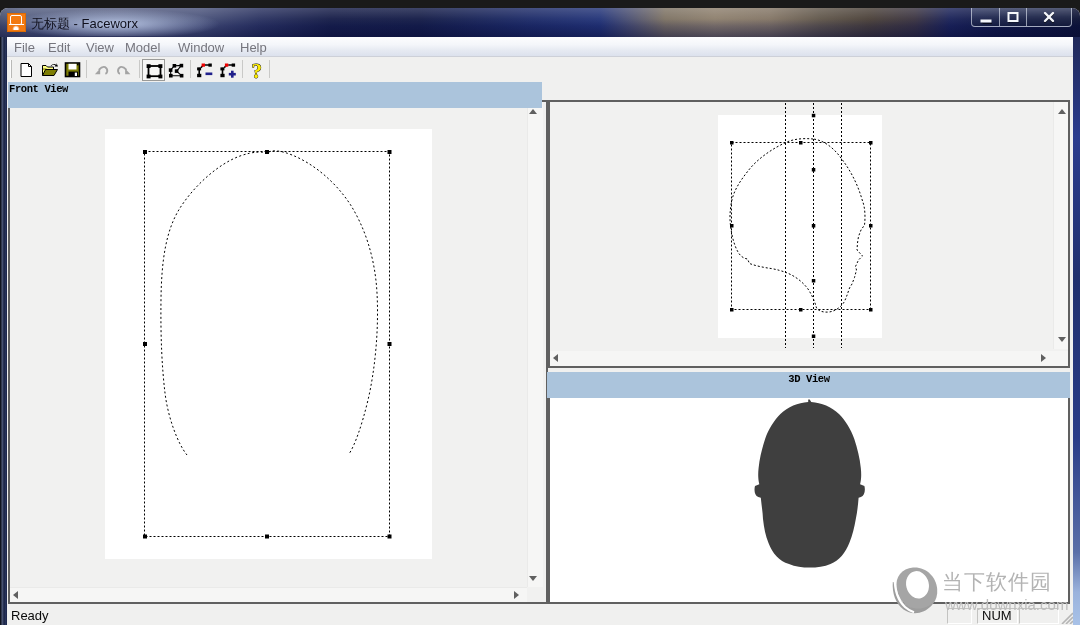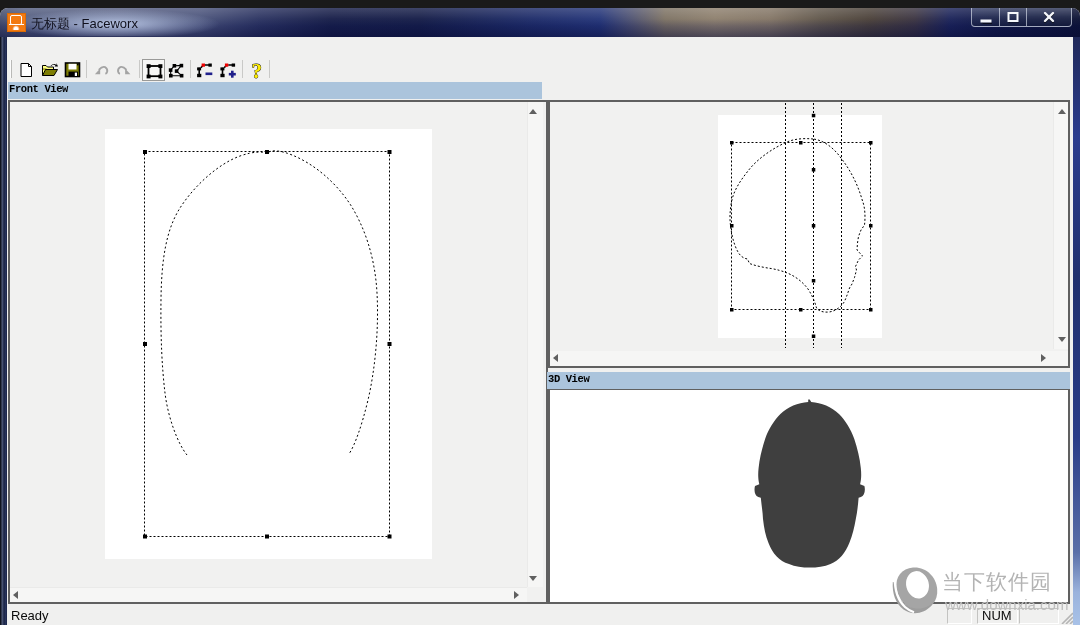--- a/index.html
+++ b/index.html
@@ -48,21 +48,21 @@
 #menubar { position:absolute; left:7px; top:29px; width:1066px; height:20px;
   background:linear-gradient(180deg,#fdfdfe 0%,#f4f6fa 40%,#e6eaf2 70%,#dce1ed 100%);
   border-bottom:1px solid #cdd0d8; font-size:13px; color:#75757d; z-index:2;}
 #menubar span { position:absolute; top:3px; }
 #toolbar { position:absolute; left:7px; top:50px; width:1066px; height:24px; background:#f0f0ef; }
 .tsep { position:absolute; width:1px; height:18px; background:#c9c9c7; top:2px;}
 #tgrip { position:absolute; left:3px; top:2px; width:2px; height:18px; border-left:1px solid #fbfbfb; border-right:1px solid #b9b9b7; }
 .ticon { position:absolute; top:0px; }
 #pressedbtn { position:absolute; left:135px; top:1px; width:23px; height:22px; background:#f7f7f6; border:1px solid #9a9a98;}
 
-.cap { position:absolute; height:17px; background:#abc4dc; color:#000;
+.cap { position:absolute; height:26px; background:#abc4dc; color:#000;
   font-family:"Liberation Mono", monospace; font-size:10.5px; font-weight:bold;
   line-height:15px; padding-left:1px; white-space:pre; z-index:2; letter-spacing:-0.4px;}
 .panebox { position:absolute; border:2px solid #606060; background:#f1f1f0; }
 .sbv { position:absolute; background:#f6f6f5; border-left:1px solid #eaeae9;}
 .sbh { position:absolute; background:#f6f6f5; border-top:1px solid #eaeae9;}
 .arr { position:absolute; width:0; height:0; }
 .canvas { position:absolute; background:#fff; }
 
 #statusbar { position:absolute; left:7px; top:598px; width:888px; height:19px;
   background:#f0f0ef; font-size:13px; color:#0a0a0a; }
@@ -90,20 +90,28 @@
       </div>
     <div class="cbtn cls">
         <svg class="glyph" width="12" height="11" viewBox="0 0 12 11" style="filter:drop-shadow(0 1px 0.5px rgba(0,0,0,.6));">
           <g stroke="#f4f6fa" stroke-width="2.4" stroke-linecap="round">
             <line x1="2" y1="1.5" x2="10" y2="9.5"></line>
             <line x1="10" y1="1.5" x2="2" y2="9.5"></line>
           </g>
         </svg>
       </div>
   </div>
+  <div id="menubar">
+    <span style="left:7px">File</span>
+    <span style="left:41px">Edit</span>
+    <span style="left:79px">View</span>
+    <span style="left:118px">Model</span>
+    <span style="left:171px">Window</span>
+    <span style="left:233px">Help</span>
+  </div>
   <div id="toolbar">
     <div id="tgrip"></div>
     <div id="pressedbtn"></div>
     <svg class="ticon" style="left:0;top:0;" width="280" height="24" viewBox="0 0 280 24">
 
       <path d="M14 5.5 L21.5 5.5 L24.5 8.5 L24.5 18.5 L14 18.5 Z" fill="#fff" stroke="#000" stroke-width="1"></path>
       <path d="M21.5 5.5 L21.5 8.5 L24.5 8.5" fill="none" stroke="#000" stroke-width="1"></path>
 
       <path d="M35.5 17.5 L35.5 7.5 L39 7.5 L40.5 9 L46.5 9 L46.5 11" fill="#ffff80" stroke="#000" stroke-width="1"></path>
       <path d="M35.5 11 L39.5 11 L39 12 L46 12" fill="#ffff00" stroke="#000" stroke-width="0.6"></path>
@@ -214,21 +222,21 @@
       </g>
     </g>
   </svg>
   <div class="sbv" style="left:1053px; top:94px; width:15px; height:247px;"></div>
   <div class="arr" style="left:1058px; top:101px; border-left:4.5px solid transparent; border-right:4.5px solid transparent; border-bottom:5px solid #606060;"></div>
   <div class="arr" style="left:1058px; top:329px; border-left:4.5px solid transparent; border-right:4.5px solid transparent; border-top:5px solid #606060;"></div>
   <div class="sbh" style="left:550px; top:343px; width:518px; height:15px; border-top:none;"></div>
   <div class="arr" style="left:553px; top:346px; border-top:4.5px solid transparent; border-bottom:4.5px solid transparent; border-right:5px solid #606060;"></div>
   <div class="arr" style="left:1041px; top:346px; border-top:4.5px solid transparent; border-bottom:4.5px solid transparent; border-left:5px solid #606060;"></div>
 
-  <div class="cap" style="left:547px; top:364px; width:523px;">3D View</div>
+  <div class="cap" style="left:547px; top:364px; width:523px;text-align:center;">3D View</div>
   <div class="panebox" style="left:548px; top:380px; width:522px; height:216px; background:#fff;"></div>
   <svg style="position:absolute; left:550px; top:382px;" width="518" height="212" viewBox="0 0 518 212">
     <g transform="translate(-550,-382)">
       <path d="M809.7 391.5 L 811.2 394 C 821.5 394.8 831.5 398.8 839 406 C 845.5 412.5 850.8 421 854.3 431 C 857.3 440 859.8 450 860.8 460 C 861.5 466 861.3 472 860.1 476.2 L 864.4 478 C 865.6 482.5 864.4 487.5 860.9 489 L 858.6 489.8 C 858 497 857.3 504 855.8 511 C 854.3 519.5 852.5 527.5 849.5 534.5 C 845.5 545 839 552.5 830.5 556 C 824.5 558.6 817 559.6 809.7 559.6 C 802.4 559.6 795 558.6 789 556 C 779 553 772.5 545.5 768.5 535 C 765.5 528 764 520 763 511 C 762.7 504 761.5 497 760.8 489.8 L 758.3 489 C 754.8 487.5 753.8 482.5 755 478 L 759.3 476.2 C 758.1 472 757.9 466 758.6 460 C 759.6 450 762.1 440 765.1 431 C 768.6 421 773.9 412.5 780.4 406 C 787.9 398.8 797.9 394.8 808.2 394 L 808.2 391.5 Z" fill="#3f3f3f"></path>
     </g>
   </svg>
 
   <div id="statusbar">
     <span style="position:absolute; left:4px; top:2px;">Ready</span>
     <div class="scell" style="left:940px; width:25px;"></div>

